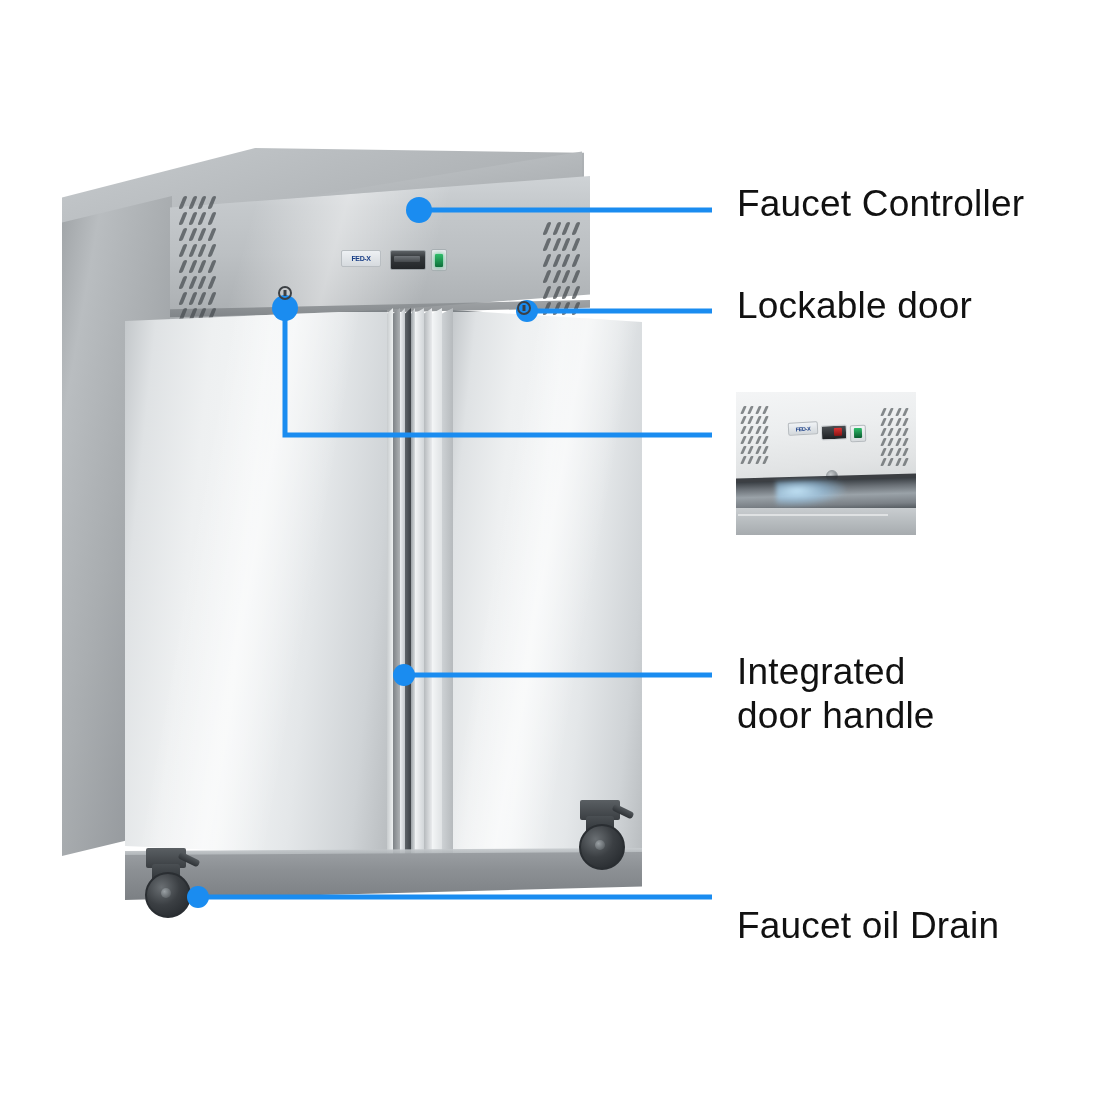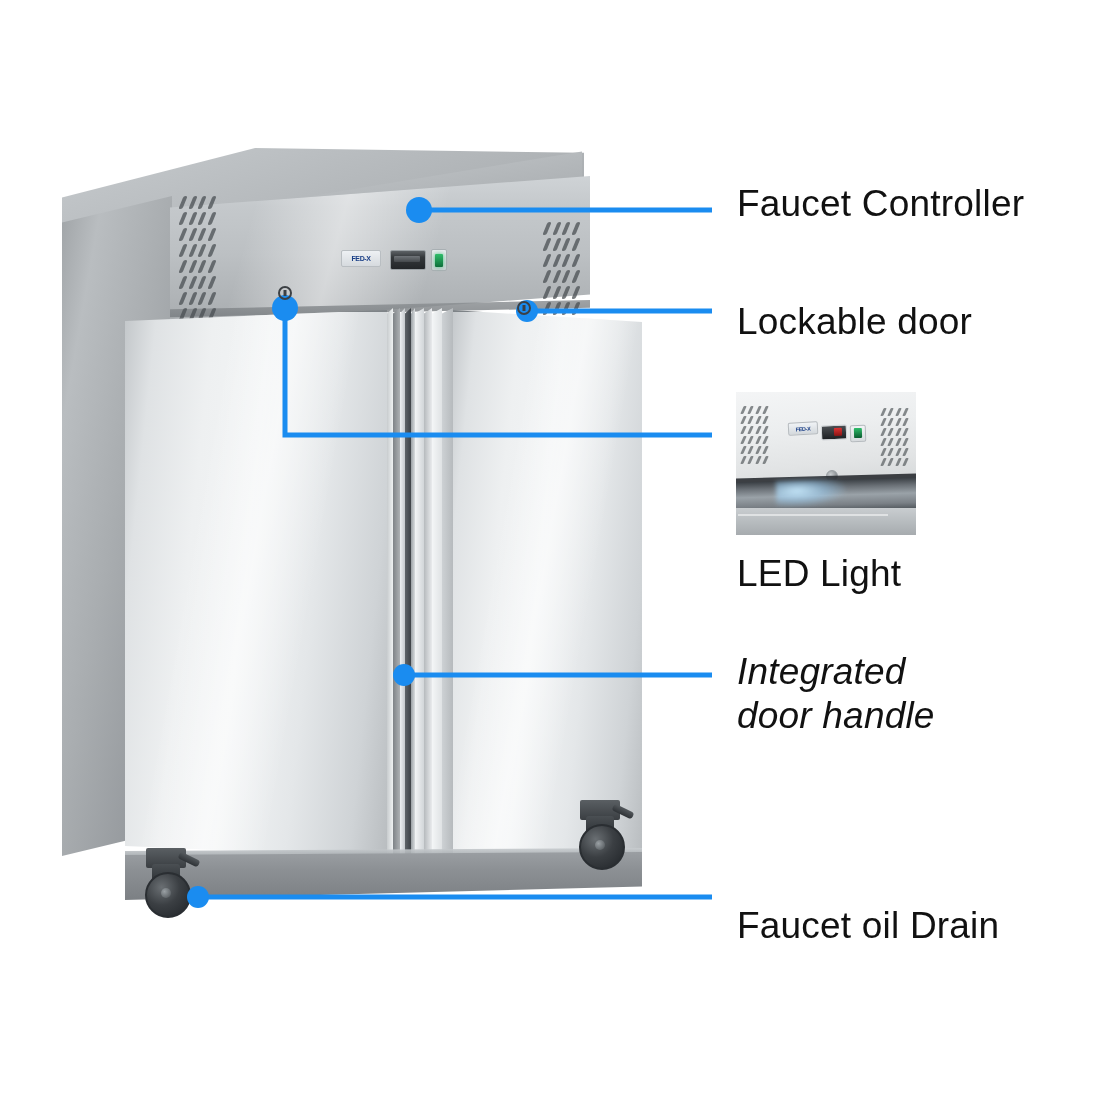--- a/index.html
+++ b/index.html
@@ -131,23 +131,23 @@
   .caster-br{left:572px;top:800px;}
 
   
   .callout-svg{position:absolute;left:0;top:0;width:1100px;height:1100px;pointer-events:none;}
 
   .label{
     position:absolute;color:#111;font-weight:300;letter-spacing:.2px;
     font-family:"Liberation Sans",sans-serif;white-space:pre-line;line-height:1.18;
   }
   .lbl-digital   {left:737px; top:182px; font-size:37px;}
-  .lbl-lockable  {left:737px; top:300px; font-size:37px;}
+  .lbl-lockable  {left:737px; top:284px; font-size:37px;}
   .lbl-led       {left:737px; top:552px; font-size:37px;}
-  .lbl-handle    {left:737px; top:650px; font-size:37px;font-style:italic;}
+  .lbl-handle    {left:737px; top:650px; font-size:37px;}
   .lbl-drain     {left:737px; top:904px; font-size:37px;}
 
   
   .inset{
     position:absolute;left:736px;top:392px;width:180px;height:143px;overflow:hidden;
     background:#dfe1e2;
   }
   .inset .panel{
     position:absolute;left:-6px;top:-4px;width:196px;height:100px;
     background:linear-gradient(176deg,#f4f5f6 0%,#eceeef 40%,#e2e4e5 72%,#d4d7d8 100%);
@@ -402,18 +402,17 @@
     <g>
       <circle cx="285" cy="293" r="6" fill="none" stroke="#3c4044" stroke-width="2"></circle>
       <rect x="283.5" y="290" width="3" height="6" fill="#3c4044"></rect>
       <circle cx="524" cy="308" r="6" fill="none" stroke="#3c4044" stroke-width="2"></circle>
       <rect x="522.5" y="305" width="3" height="6" fill="#3c4044"></rect>
     </g>
   </svg>
 
   <div class="label lbl-digital">Faucet Controller</div>
   <div class="label lbl-lockable">Lockable door</div>
-  <div class="label lbl-led">LED Light</div>
   <div class="label lbl-handle">Integrated
 door handle</div>
   <div class="label lbl-drain">Faucet oil Drain</div>
 
 </div>
 
 </body></html>

